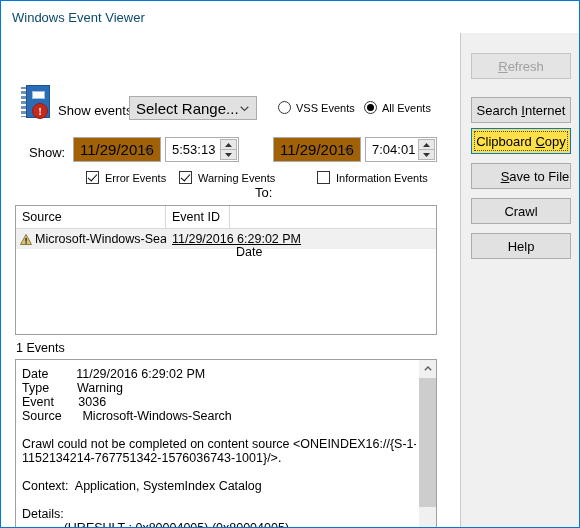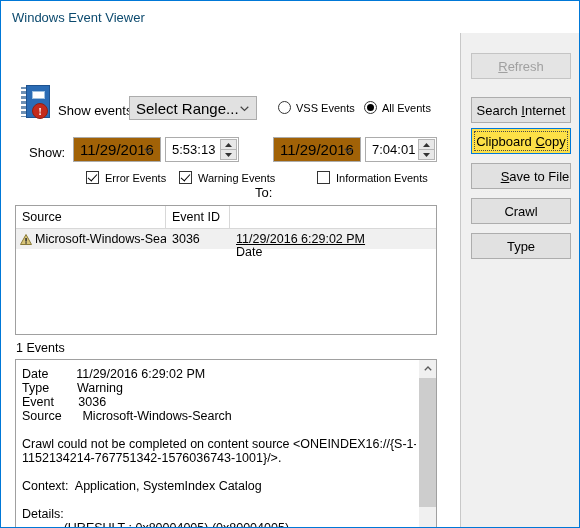--- a/index.html
+++ b/index.html
@@ -523,21 +523,20 @@
           <div class="cell" style="width:150px; padding-left:4px;">
             <span class="warn-icon">
               <svg width="12" height="11" viewBox="0 0 12 11">
                 <path d="M6 0.5 L11.5 10.5 L0.5 10.5 Z" fill="#d8c57a" stroke="#8a7a38" stroke-width="1"></path>
                 <rect x="5.3" y="4" width="1.5" height="3.6" fill="#2b2b2b"></rect>
                 <rect x="5.3" y="8.3" width="1.5" height="1.3" fill="#2b2b2b"></rect>
               </svg>
             </span>
             <span>Microsoft-Windows-Search</span>
           </div>
-          <div class="cell" style="width:64px;">3036</div>
           <div class="cell" style="flex:1;text-decoration:underline;">11/29/2016 6:29:02 PM</div>
         </div>
       </div>
 
       <div id="events-count">1 Events</div>
 
       <div id="detail-box">
         <div id="detail-text">Date        11/29/2016 6:29:02 PM
 Type        Warning
 Event       3036
@@ -576,18 +575,18 @@
         <span class="inner"></span>
         <span>Clipboard <span class="mn">C</span>opy</span>
       </div>
       <div class="sbtn" style="top:130px;padding-left:28px;">
         <span><span class="mn">S</span>ave to File</span>
       </div>
       <div class="sbtn" style="top:165px;">
         <span>Crawl</span>
       </div>
       <div class="sbtn" style="top:200px;">
-        <span>Type</span>
+        <span>Help</span>
       </div>
     </div>
 
   </div>
 </div>
 
 </body></html>

